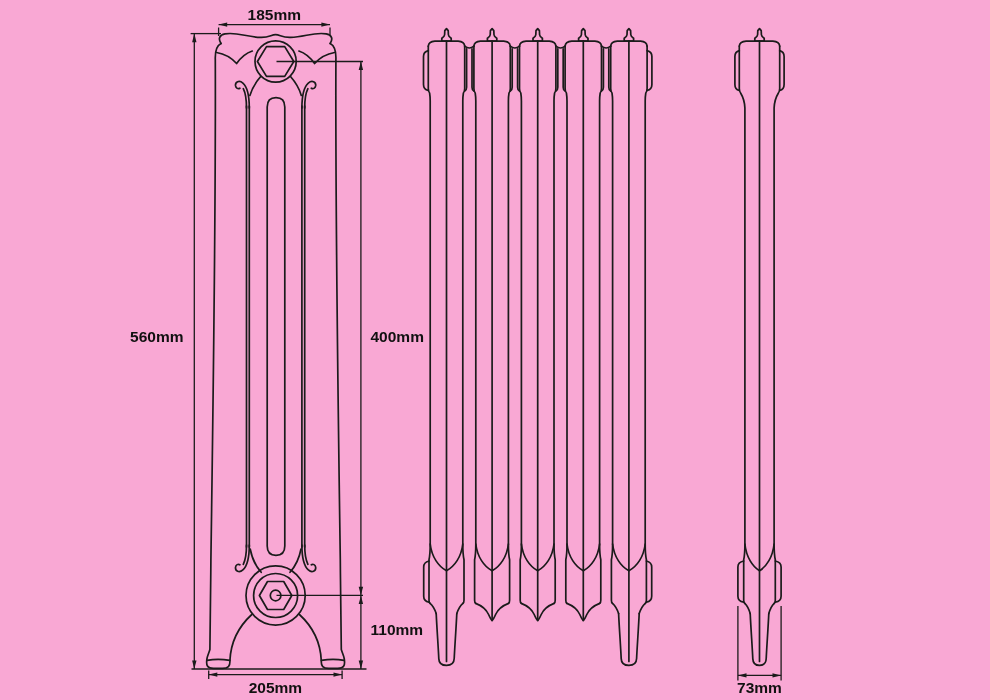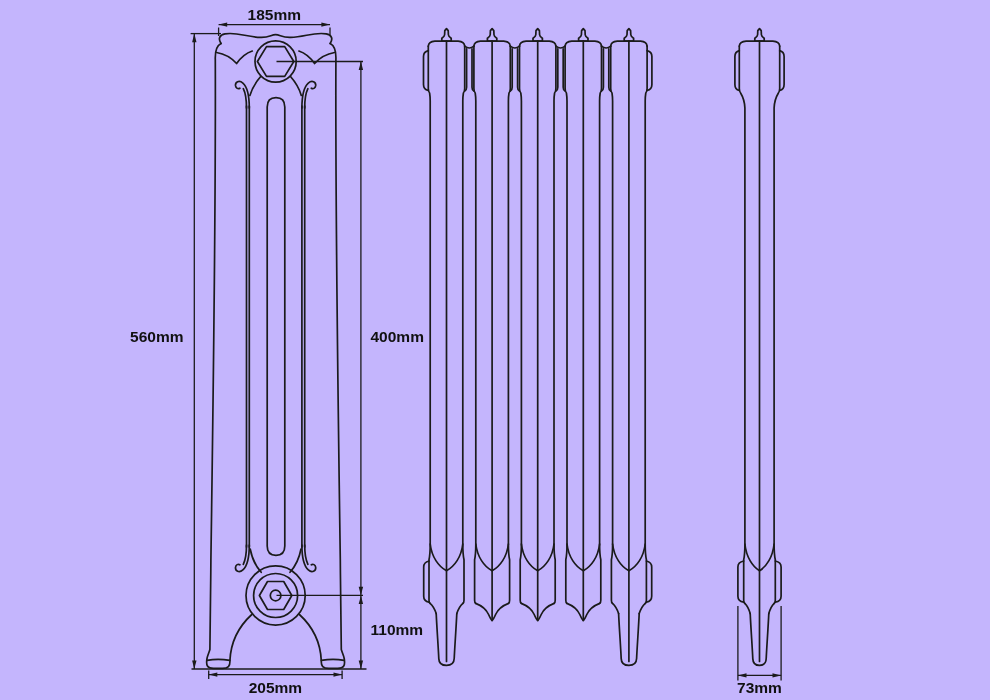--- a/index.html
+++ b/index.html
@@ -1,16 +1,16 @@
 <!DOCTYPE html>
 <html><head>
 <meta charset="utf-8">
 <style>
   html,body{margin:0;padding:0;background:#ffffff;}
-  .stage{position:relative;width:990px;height:700px;background:#c4b5fd;overflow:hidden;}
+  .stage{position:relative;width:990px;height:700px;background:#f9a8d4;overflow:hidden;}
   svg{display:block;}
   .ln{fill:none;stroke:#1b1b1b;stroke-width:1.7;stroke-linecap:round;stroke-linejoin:round;}
   .dimln{fill:none;stroke:#1b1b1b;stroke-width:1.3;stroke-linecap:butt;}
   .arr{fill:#1b1b1b;stroke:none;}
   text.dim{font-family:"Liberation Sans","DejaVu Sans",sans-serif;font-weight:bold;font-size:15.5px;fill:#111111;}
 </style>
 </head>
 <body>
 
 <div class="stage">

